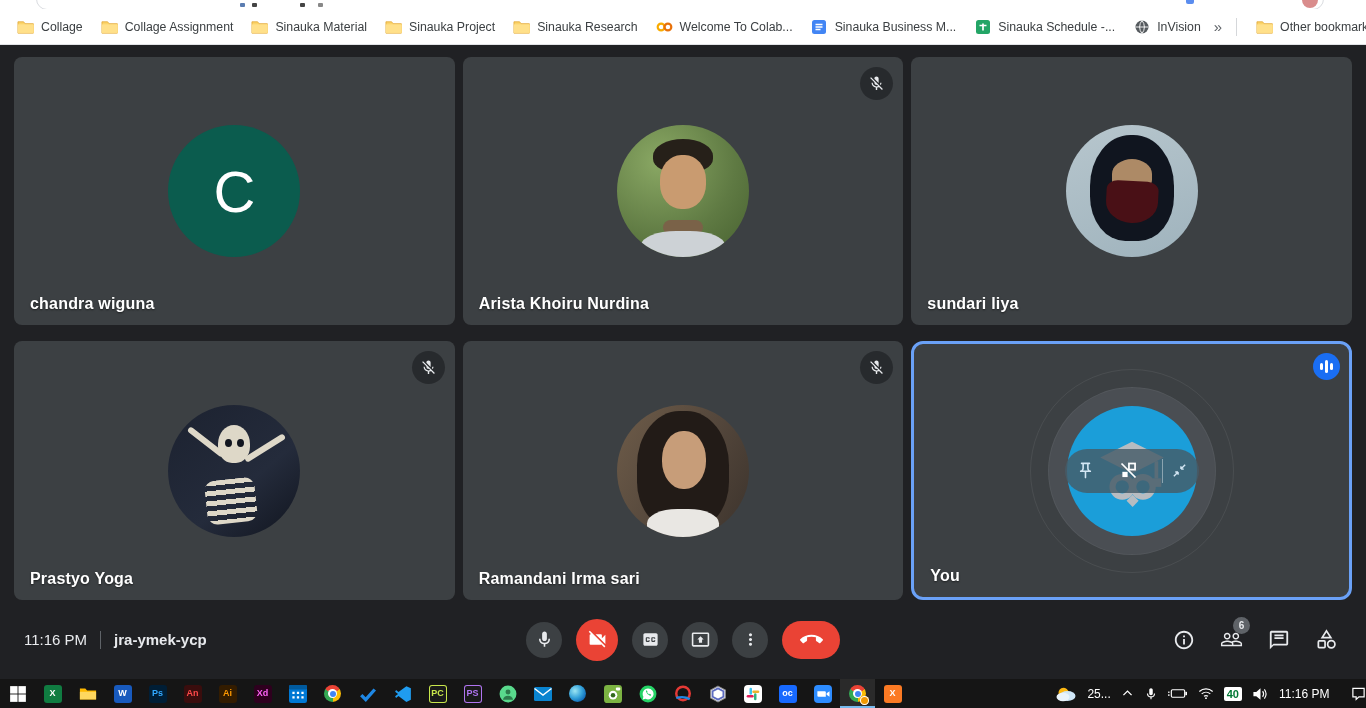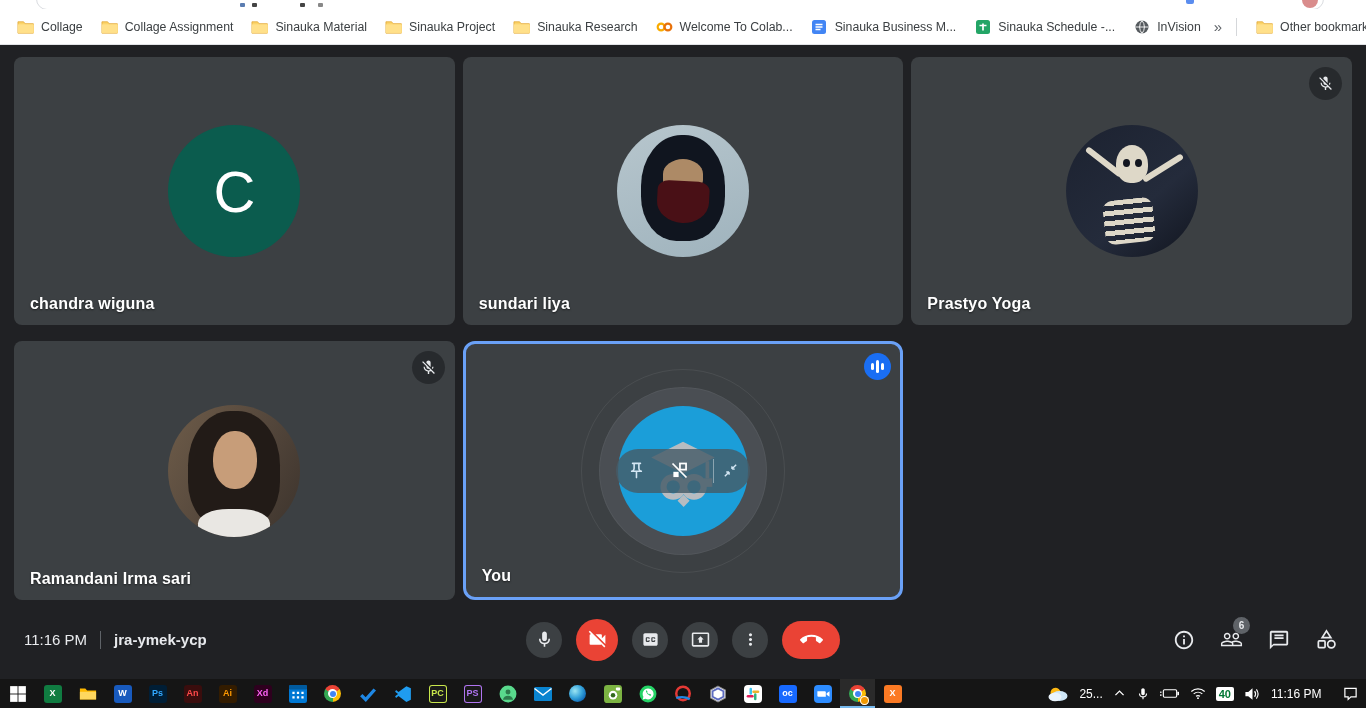--- a/index.html
+++ b/index.html
@@ -90,21 +90,21 @@
   .tb-glyph{width:18px;height:18px;border-radius:3px;display:flex;align-items:center;justify-content:center;
     font-size:9px;font-weight:700;line-height:1;}
   .chrome-ball{width:17px;height:17px;border-radius:50%;position:relative;
     background:conic-gradient(from -60deg,#ea4335 0 120deg,#fbbc05 0 240deg,#34a853 0 360deg);}
   .chrome-ball::before{content:"";position:absolute;inset:4px;background:#fff;border-radius:50%;}
   .chrome-ball::after{content:"";position:absolute;inset:5.5px;background:#4285f4;border-radius:50%;}
   .edge-ball{width:17px;height:17px;border-radius:50%;
     background:radial-gradient(circle at 35% 35%,#9be5f3,#35a3da 45%,#0b63b4 80%);}
   .tb-badge{position:absolute;bottom:3px;right:6px;width:9px;height:9px;border-radius:50%;background:#f29900;
     box-shadow:inset 0 0 0 1px #fff;}
-  .tray{margin-left:auto;display:flex;align-items:center;gap:10px;padding-right:8px;color:#fff;font-size:12px;height:100%;}
+  .tray{margin-left:auto;display:flex;align-items:center;gap:10px;padding-right:0;color:#fff;font-size:12px;height:100%;}
   .tray-item{display:flex;align-items:center;cursor:pointer;}
   .green40{background:#ffffff;color:#073;font-weight:700;font-size:11px;padding:1px 3px;border-radius:2px;}
   .tclock{min-width:56px;text-align:center;}
 </style>
 </head>
 <body>
 
 <div class="browser">
   <div class="sliver">
     <div class="omni"></div>
@@ -218,20 +218,34 @@
 <div class="meet">
   <div class="tiles">
 
     <div class="tile">
       <div class="av av-chandra">
         <span class="init">C</span>
       </div>
       <div class="pname">chandra wiguna</div>
     </div>
 
+    <div class="tile">
+      <div class="mute">
+        <svg viewBox="0 0 24 24" width="17" height="17" fill="#e8eaed">
+            <path d="M19 11h-1.7c0 .74-.16 1.43-.43 2.05l1.23 1.23c.56-.98.9-2.09.9-3.28zm-4.02.17c0-.06.02-.11.02-.17V5c0-1.66-1.34-3-3-3S9 3.34 9 5v.18l5.98 5.99zM4.27 3L3 4.27l6.01 6.01V11c0 1.66 1.33 3 2.99 3 .22 0 .44-.03.65-.08l1.66 1.66c-.71.33-1.5.52-2.31.52-2.76 0-5.3-2.1-5.3-5.1H5c0 3.41 2.72 6.23 6 6.72V21h2v-3.28c.91-.13 1.77-.45 2.54-.9L19.73 21 21 19.73 4.27 3z"></path>
+          </svg>
+      </div>
+      <div class="av photo av-arista">
+        <i class="hair"></i>
+          <i class="face"></i>
+          <i class="scarf"></i>
+          <i class="shirt"></i>
+      </div>
+      <div class="pname">Arista Khoiru Nurdina</div>
+    </div>
 
     <div class="tile">
       <div class="av photo av-sundari">
         <i class="hijab"></i>
           <i class="face"></i>
           <i class="mask"></i>
       </div>
       <div class="pname">sundari liya</div>
     </div>
 

